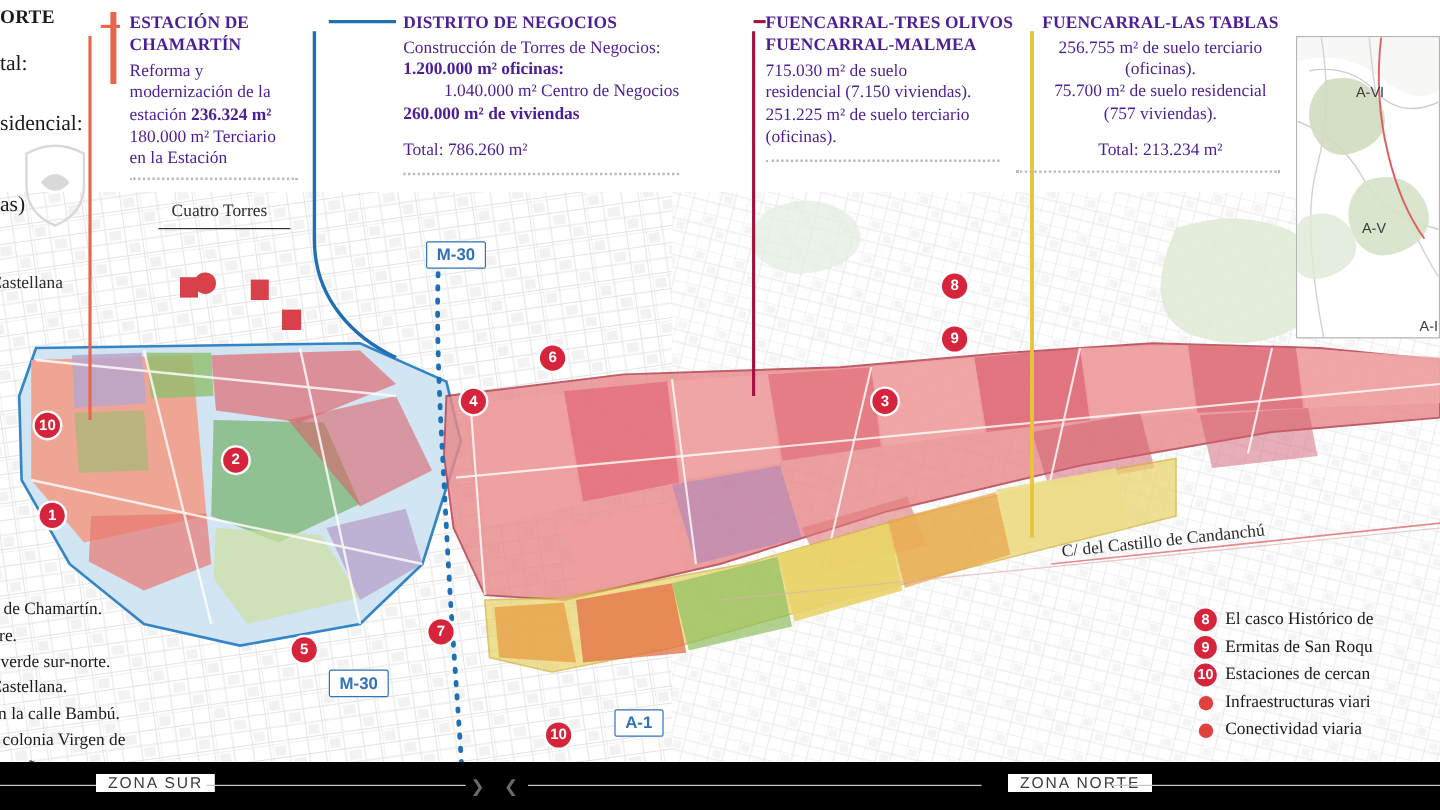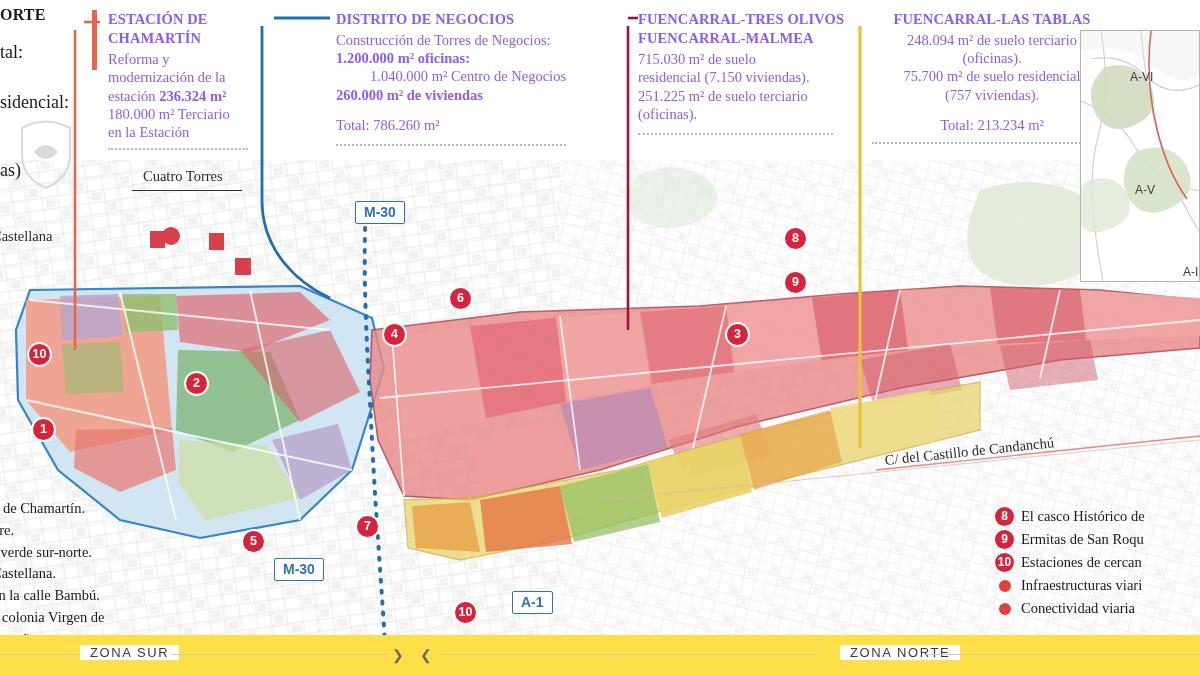--- a/index.html
+++ b/index.html
@@ -22,21 +22,21 @@
     left: 0; top: 0;
     width: 1200px; height: 675px;
   }
 
   
   .callout {
     position: absolute;
     top: 10px;
     font-size: 14.5px;
     line-height: 1.25;
-    color: #8b5cf6;
+    color: #4c1d95;
   }
   .callout .ttl {
     font-weight: bold;
     letter-spacing: .1px;
     margin-bottom: 3px;
   }
   .callout .body { }
   .callout .total {
     margin-top: 12px;
   }
@@ -138,21 +138,21 @@
     flex: none;
     margin-left: 4px;
     margin-right: 3px;
   }
 
   
   .zonebar {
     position: absolute;
     left: 0; bottom: 0;
     width: 1200px; height: 40px;
-    background: #fde047;
+    background: #000000;
   }
   .zonebar .hr {
     position: absolute;
     top: 19px;
     height: 1px;
     background: #c9c9c9;
   }
   .zonelabel {
     position: absolute;
     top: 10px;
@@ -346,24 +346,24 @@
   <div class="ttl" style="margin-top:-2px;">FUENCARRAL-MALMEA</div>
   <div class="body">
     <div>715.030 m² de suelo</div>
     <div>residencial (7.150 viviendas).</div>
     <div>251.225 m² de suelo terciario</div>
     <div>(oficinas).</div>
   </div>
   <div class="dotted" style="width:195px; margin-top:10px;"></div>
 </div>
 
-<div class="callout ctr" style="left:872px; width:240px;font-family:Liberation Serif, serif;">
+<div class="callout ctr" style="left:847px; width:240px;font-family:Liberation Serif, serif;">
   <div class="ttl">FUENCARRAL-LAS TABLAS</div>
   <div class="body">
-    <div>248.094 m² de suelo terciario</div>
+    <div>256.755 m² de suelo terciario</div>
     <div>(oficinas).</div>
     <div>75.700 m² de suelo residencial</div>
     <div>(757 viviendas).</div>
   </div>
   <div class="total">Total: 213.234 m²</div>
   <div class="dotted" style="width:220px; margin-top:8px;"></div>
 </div>
 
 <div class="maplabel" style="left:143px; top:168px;">Cuatro Torres</div>
 <div class="maplabel" style="left:-8px; top:228px;">Castellana</div>

